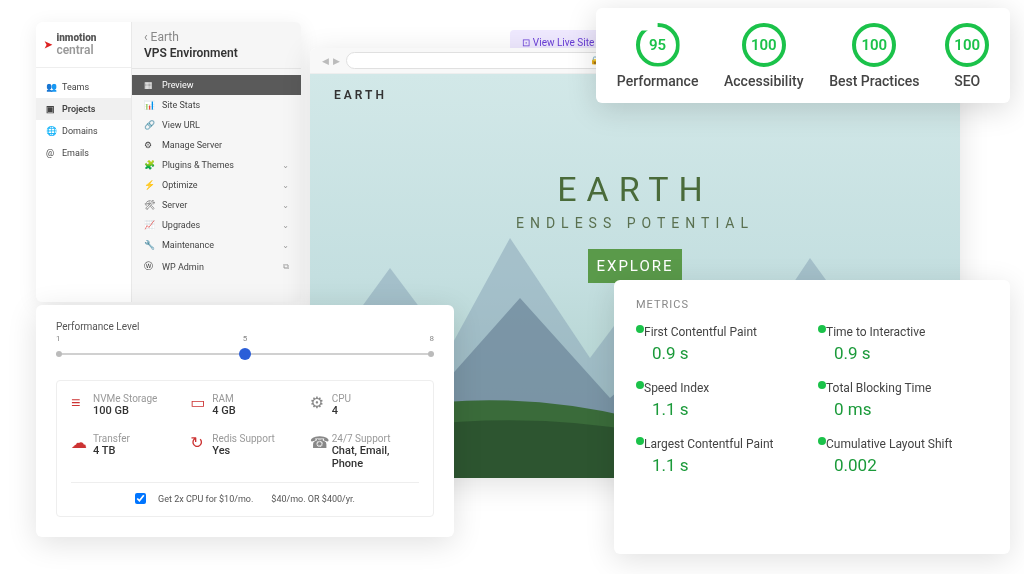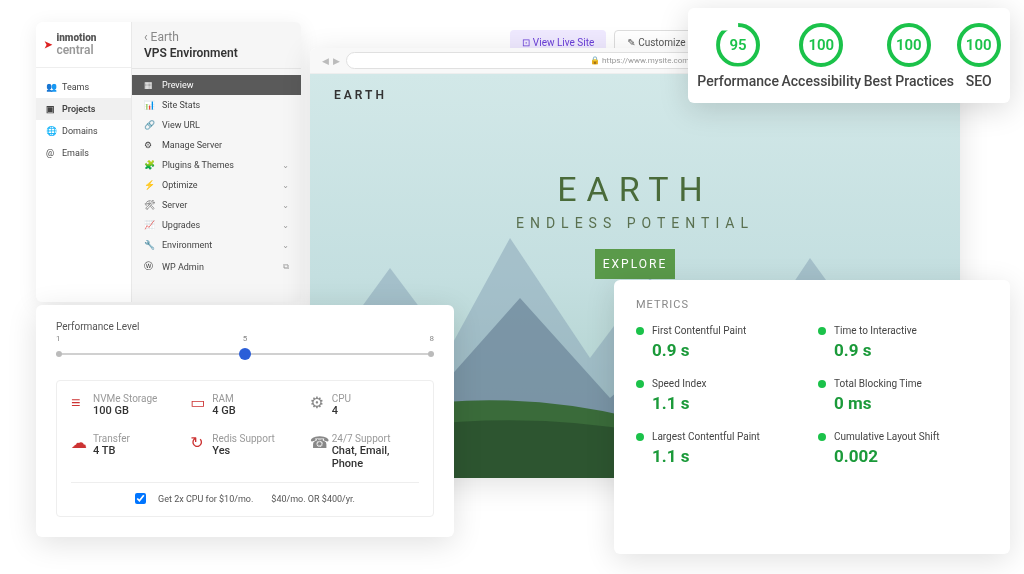--- a/index.html
+++ b/index.html
@@ -29,55 +29,55 @@
 .url-field{flex:1;background:#fff;border:1px solid #e0e0e0;border-radius:12px;padding:3px 12px;font-size:8px;color:#999;text-align:center}
 .hero{position:relative;height:404px;background:linear-gradient(180deg,#d2e8e8 0%,#c4dfe0 50%,#a8cbc5 100%);overflow:hidden}
 .site-hdr{position:absolute;top:0;left:0;right:0;padding:14px 24px;display:flex;justify-content:space-between;align-items:center;z-index:3}
 .site-logo{font-size:12px;letter-spacing:3px;font-weight:600;color:#333}
 .site-nav{display:flex;gap:18px;font-size:9px}
 .site-nav a{color:#555;text-decoration:none;cursor:pointer}
 .site-nav a.active{color:#4a7a3a;font-weight:600}
 .hero-txt{position:absolute;top:95px;left:0;right:0;text-align:center;z-index:3}
 .hero-h1{font-size:34px;letter-spacing:10px;color:#4a6b3a;font-weight:400}
 .hero-sub{font-size:14px;letter-spacing:6px;color:#5a7050;margin-top:6px}
-.hero-btn{display:inline-block;margin-top:18px;background:#5a9a4a;color:#fff;padding:8px 8px;font-size:12px;letter-spacing:2px;cursor:pointer}
+.hero-btn{display:inline-block;margin-top:18px;background:#5a9a4a;color:#fff;padding:8px 8px;font-size:15px;letter-spacing:2px;cursor:pointer}
 .mountains{position:absolute;bottom:0;left:0;width:100%;height:300px}
 .perf-panel{position:absolute;top:305px;left:36px;width:418px;height:232px;background:#fff;border-radius:6px;box-shadow:0 6px 30px rgba(0,0,0,0.12);padding:16px 20px}
 .perf-title{font-size:10px;color:#555;margin-bottom:10px}
 .slider-row{position:relative;height:26px}
 .slider-track{position:absolute;top:11px;left:0;right:0;height:2px;background:#d0d0d0}
 .slider-thumb{position:absolute;top:6px;left:50%;width:12px;height:12px;background:#2a5ed8;border-radius:50%;transform:translateX(-50%);cursor:pointer}
 .slider-tick{position:absolute;top:9px;width:6px;height:6px;background:#bbb;border-radius:50%}
 .slider-tick.l{left:0}.slider-tick.r{right:0}
 .slider-num{font-size:8px;color:#888;position:absolute;top:-8px}
 .slider-lbl{display:flex;justify-content:space-between;font-size:8px;color:#888;margin-top:6px}
 .spec-box{border:1px solid #eee;border-radius:4px;padding:12px 14px;margin-top:12px}
 .spec-grid{display:grid;grid-template-columns:repeat(3,1fr);gap:16px 10px}
 .spec{display:flex;gap:8px;align-items:flex-start}
 .spec-ico{width:14px;height:14px;flex-shrink:0;color:#c33}
 .spec-ico.gray{color:#888}
 .spec-lbl{font-size:10px;color:#999}
 .spec-val{font-size:11px;color:#333;font-weight:500}
 .spec-footer{border-top:1px solid #eee;margin-top:12px;padding-top:10px;display:flex;justify-content:center;gap:18px;font-size:9px;color:#555;align-items:center}
 .cb{display:inline-flex;align-items:center;gap:12px}
 .cb input{width:11px;height:11px}
-.scores-card{position:absolute;top:8px;right:14px;width:322px;height:95px;background:#fff;border-radius:6px;box-shadow:0 6px 30px rgba(0,0,0,0.15);display:flex;justify-content:space-around;align-items:center;padding:10px 8px;z-index:10}
+.scores-card{position:absolute;top:8px;right:14px;width:414px;height:95px;background:#fff;border-radius:6px;box-shadow:0 6px 30px rgba(0,0,0,0.15);display:flex;justify-content:space-around;align-items:center;padding:10px 8px;z-index:10}
 .score{text-align:center}
 .ring{width:44px;height:44px;border-radius:50%;display:flex;align-items:center;justify-content:center;font-size:15px;font-weight:600;margin:0 auto 6px;position:relative}
 .ring::before{content:"";position:absolute;inset:0;border-radius:50%;border:4px solid #1bc24a}
 .ring.p95::before{border-color:#1bc24a;clip-path:polygon(50% 0,100% 0,100% 100%,0 100%,0 18%,50% 18%)}
 .ring span{color:#1bc24a}
 .score-lbl{font-size:14px;color:#444;font-weight:500}
 .metrics-card{position:absolute;top:280px;right:14px;width:396px;height:274px;background:#fff;border-radius:6px;box-shadow:0 6px 30px rgba(0,0,0,0.12);padding:18px 22px;z-index:5}
 .metrics-title{font-size:11px;color:#888;letter-spacing:1px;margin-bottom:14px}
 .metrics-grid{display:grid;grid-template-columns:1fr 1fr;gap:18px 12px}
 .metric{display:flex;flex-direction:column;gap:4px}
-.metric-hdr{display:flex;align-items:center;gap:8px;font-size:10px;color:#444}
+.metric-hdr{display:flex;font-size:12px;color:#444}
 .dot{width:8px;height:8px;background:#1bc24a;border-radius:50%}
-.metric-val{font-size:17px;color:#1b9a3a;font-weight:700;margin-left:16px}
+.metric-val{font-size:17px;color:#1b9a3a;font-weight:400;margin-left:16px}
 </style>
 </head>
 <body>
 
 <div class="panel-left">
   <div class="sidenav">
     <div class="logo">
       <span class="logo-arrow">➤</span>
       <span><b>inmotion</b><br><span style="font-size:12px;color:#999">central</span></span>
     </div>
@@ -154,21 +154,21 @@
         <div class="sub-item">
           <span class="sub-item-left">
             <span style="width:12px;font-size:9px">📈</span>
             <span>Upgrades</span>
           </span>
           <span class="chev">⌄</span>
         </div>
         <div class="sub-item">
           <span class="sub-item-left">
             <span style="width:12px;font-size:9px">🔧</span>
-            <span>Environment</span>
+            <span>Maintenance</span>
           </span>
           <span class="chev">⌄</span>
         </div>
         <div class="sub-item">
           <span class="sub-item-left">
             <span style="width:12px;font-size:9px">ⓦ</span>
             <span>WP Admin</span>
           </span>
           <span class="chev">⧉</span>
         </div>

